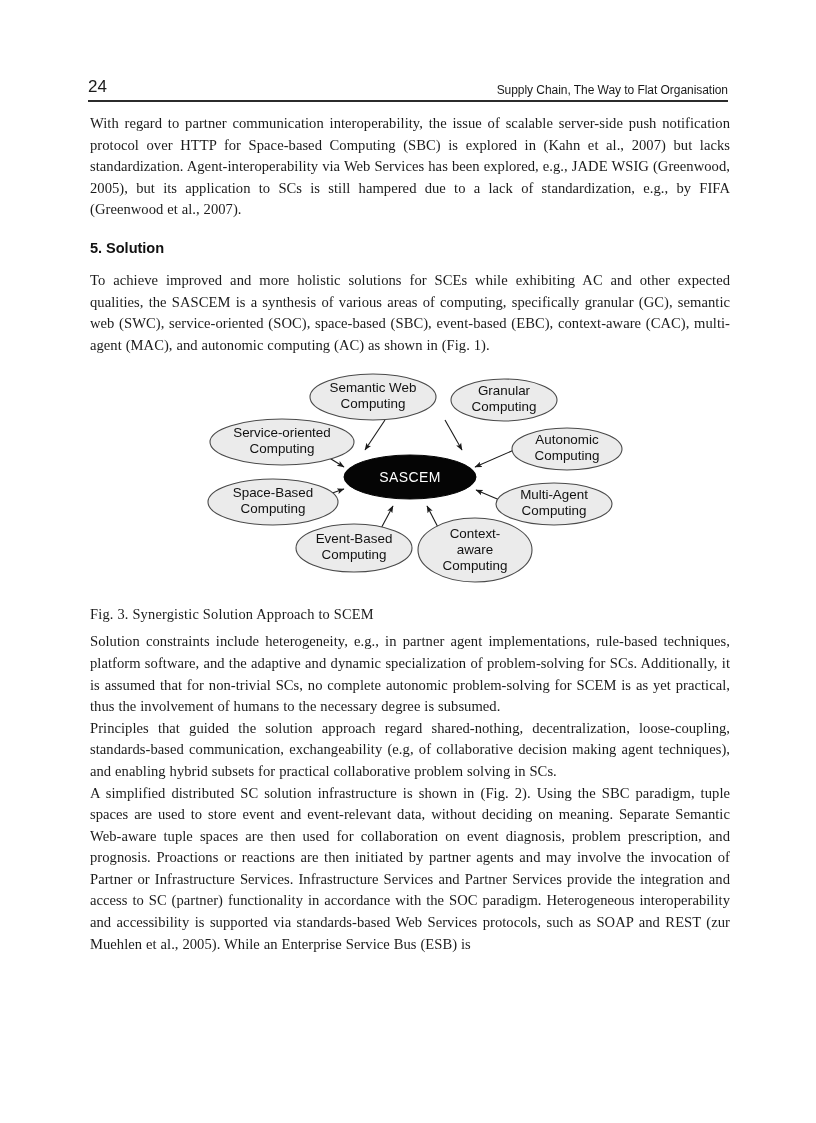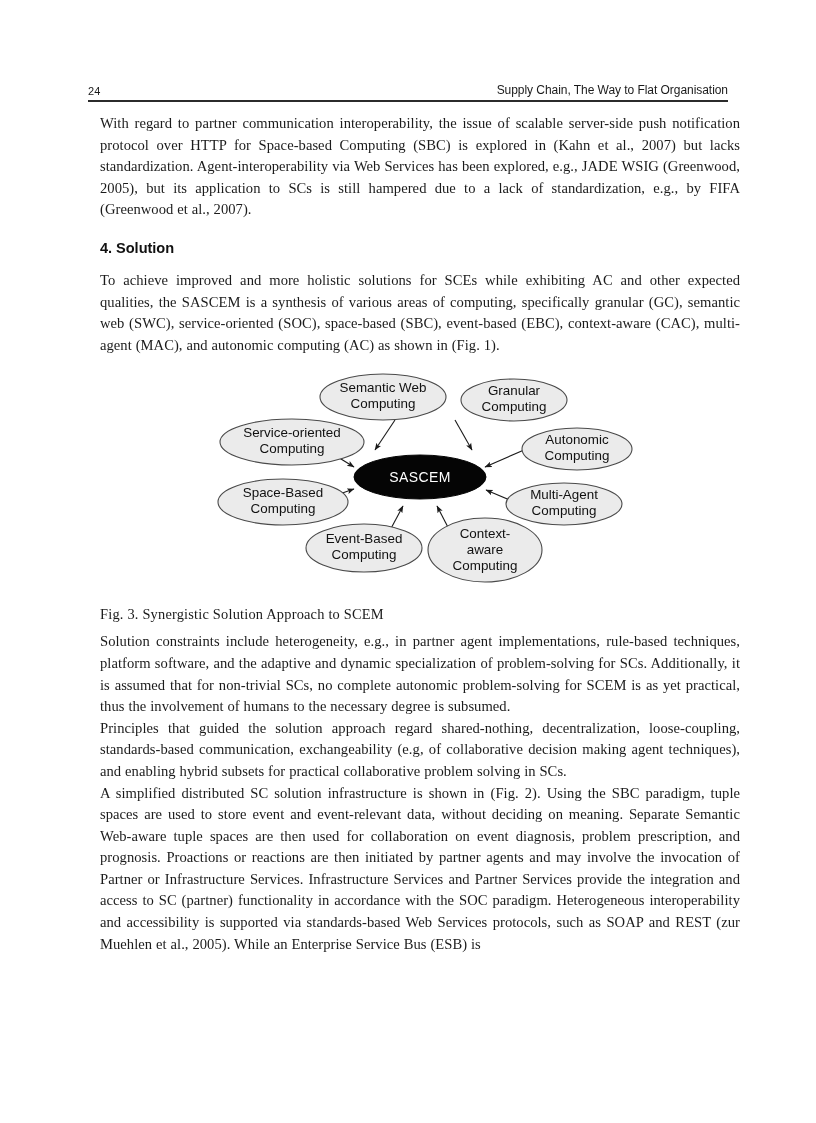--- a/index.html
+++ b/index.html
@@ -34,36 +34,36 @@
     height: 24px;
     border-bottom: 2.2px solid #2b2b2b;
     font-family: "Liberation Sans", "DejaVu Sans", sans-serif;
     font-size: 12.4px;
     color: #1a1a1a;
   }
   .header-page-number {
     position: absolute;
     left: 0;
     bottom: 3px;
-    font-size: 11px;
+    font-size: 17px;
     letter-spacing: 0.1px;
   }
   .header-title {
     position: absolute;
     right: 0;
     bottom: 3px;
     font-size: 12px;
     letter-spacing: -0.05px;
     white-space: nowrap;
   }
 
   
   .content {
     position: absolute;
-    left: 12px;
+    left: 2px;
     top: 113px;
     width: 640px;
   }
 
   p.para {
     margin: 0;
     font-size: 14.6px;
     line-height: 21.6px;
     text-align: justify;
     text-justify: inter-word;
@@ -123,21 +123,21 @@
 
   <div class="header">
     <span class="header-page-number">24</span>
     <span class="header-title">Supply Chain, The Way to Flat Organisation</span>
   </div>
 
   <div class="content">
 
     <p class="para spaced-after">With regard to partner communication interoperability, the issue of scalable server-side push notification protocol over HTTP for Space-based Computing (SBC) is explored in (Kahn et al., 2007) but lacks standardization. Agent-interoperability via Web Services has been explored, e.g., JADE WSIG (Greenwood, 2005), but its application to SCs is still hampered due to a lack of standardization, e.g., by FIFA (Greenwood et al., 2007).</p>
 
-    <h2 class="section-heading">4. Solution</h2>
+    <h2 class="section-heading">5. Solution</h2>
 
     <p class="para">To achieve improved and more holistic solutions for SCEs while exhibiting AC and other expected qualities, the SASCEM is a synthesis of various areas of computing, specifically granular (GC), semantic web (SWC), service-oriented (SOC), space-based (SBC), event-based (EBC), context-aware (CAC), multi-agent (MAC), and autonomic computing (AC) as shown in (Fig. 1).</p>
 
     <div class="figure-block">
       <svg class="figure-svg" width="640" height="231" viewBox="0 0 640 231">
         <defs>
           <marker id="arrowhead" markerWidth="7" markerHeight="7" refX="6.2" refY="3" orient="auto" markerUnits="strokeWidth">
             <path d="M0,0.4 L6.6,3 L0,5.6 L1.5,3 Z" fill="#1a1a1a"></path>
           </marker>
         </defs>

